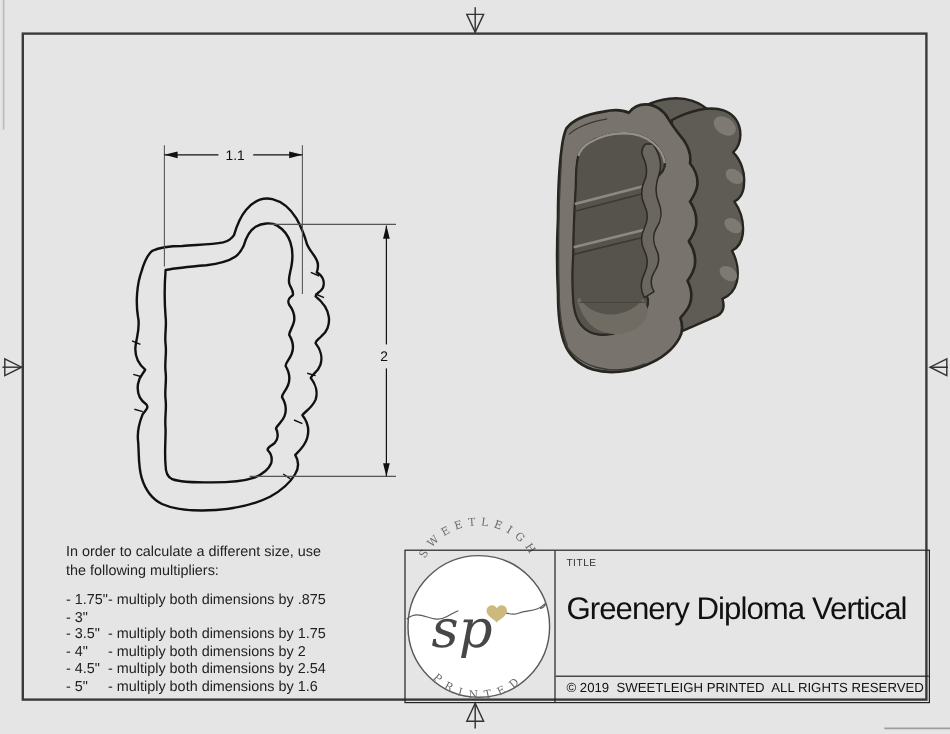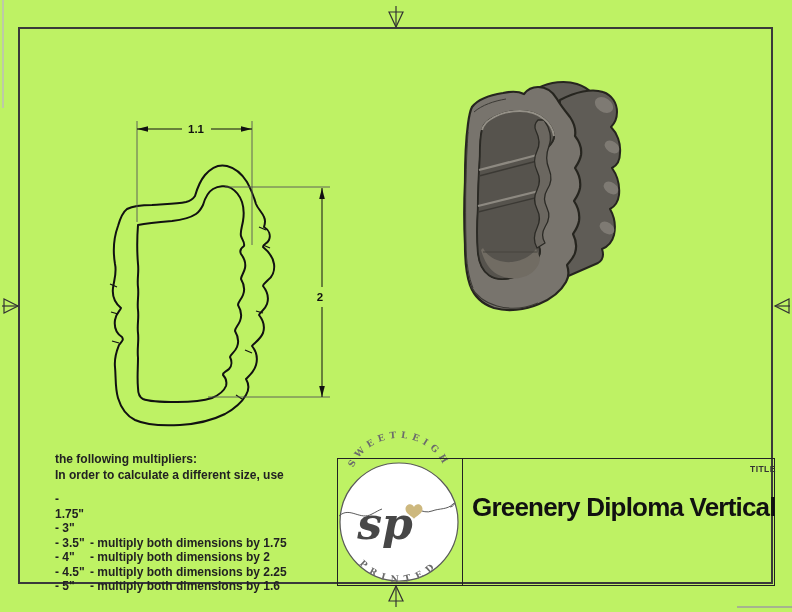--- a/index.html
+++ b/index.html
@@ -1,31 +1,31 @@
 <!DOCTYPE html>
 <html><head>
 <meta charset="utf-8">
 <style>
   html,body{margin:0;padding:0;background:#ffffff;}
-  .page{position:relative;width:792px;height:612px;background:#bef264;overflow:hidden;
-        font-family:"Liberation Sans",sans-serif;color:#1c1c1c;font-weight:bold;}
+  .page{position:relative;width:792px;height:612px;background:#e5e5e5;overflow:hidden;
+        font-family:"Liberation Sans",sans-serif;color:#1c1c1c;}
   .sheet-border{position:absolute;left:18px;top:27px;width:755px;height:557px;
         border:2px solid #3a3a3a;box-sizing:border-box;}
   svg{position:absolute;left:0;top:0;}
   
   .instructions{position:absolute;left:55px;top:452px;font-size:12px;color:#222;}
   .instr-intro{line-height:15.5px;}
   .mult-list{margin-top:9px;line-height:14.5px;}
   .mrow{display:flex;}
   .msize{display:inline-block;width:35px;flex:0 0 35px;}
   
   .title-block{position:absolute;left:337px;top:458px;width:438px;height:128px;
         border:1.5px solid #222;box-sizing:border-box;display:flex;}
   .logo-cell{width:125px;flex:0 0 125px;border-right:1.5px solid #222;box-sizing:border-box;position:relative;}
-  .tb-main{flex:1;display:flex;flex-direction:column;box-sizing:border-box;text-align:right;}
+  .tb-main{flex:1;display:flex;flex-direction:column;box-sizing:border-box;}
   .tb-top{flex:1;padding:5px 0 0 9px;}
   .tb-label{font-size:8.5px;letter-spacing:.4px;color:#333;}
   .tb-title{font-size:26px;letter-spacing:-0.8px;color:#111;margin-top:18px;white-space:nowrap;}
   .tb-copy{border-top:1.5px solid #222;height:21px;line-height:20px;
         font-size:11px;padding-left:9px;white-space:pre;color:#111;}
 </style>
 </head>
 <body>
 
 <div class="page">
@@ -229,52 +229,54 @@
       <g stroke="#5a5a5a" stroke-width="1" fill="none">
         <path d="M339,516 C350,506 360,521 372,514 C376,512 379,510 382,509"></path>
         <path d="M406,510 C414,504 422,515 432,511 C440,508 447,510 453,504 C456,501 454,507 450,507"></path>
       </g>
       <path fill="#cdb87e" d="M414,507 c-2,-4.5 -8.5,-3 -8.5,2 c0,4.5 5.5,6.5 8.5,9.8 c3,-3.3 8.5,-5.3 8.5,-9.8 c0,-5 -6.5,-6.5 -8.5,-2 Z"></path>
     </g>
   </svg>
 
   <div class="instructions">
     <div class="instr-intro">
+      <div>In order to calculate a different size, use</div>
       <div>the following multipliers:</div>
-      <div>In order to calculate a different size, use</div>
     </div>
     <div class="mult-list">
       <div class="mrow">
         <span class="msize">- 1.75"</span>
+        <span>- multiply both dimensions by .875</span>
       </div>
       <div class="mrow">
         <span class="msize">- 3"</span>
       </div>
       <div class="mrow">
         <span class="msize">- 3.5"</span>
         <span>- multiply both dimensions by 1.75</span>
       </div>
       <div class="mrow">
         <span class="msize">- 4"</span>
         <span>- multiply both dimensions by 2</span>
       </div>
       <div class="mrow">
         <span class="msize">- 4.5"</span>
-        <span>- multiply both dimensions by 2.25</span>
+        <span>- multiply both dimensions by 2.54</span>
       </div>
       <div class="mrow">
         <span class="msize">- 5"</span>
         <span>- multiply both dimensions by 1.6</span>
       </div>
     </div>
   </div>
 
   <div class="title-block">
     <div class="logo-cell"></div>
     <div class="tb-main">
       <div class="tb-top">
         <div class="tb-label">TITLE</div>
         <div class="tb-title">Greenery Diploma Vertical</div>
       </div>
+      <div class="tb-copy">© 2019  SWEETLEIGH PRINTED  ALL RIGHTS RESERVED</div>
     </div>
   </div>
 
 </div>
 
 </body></html>

